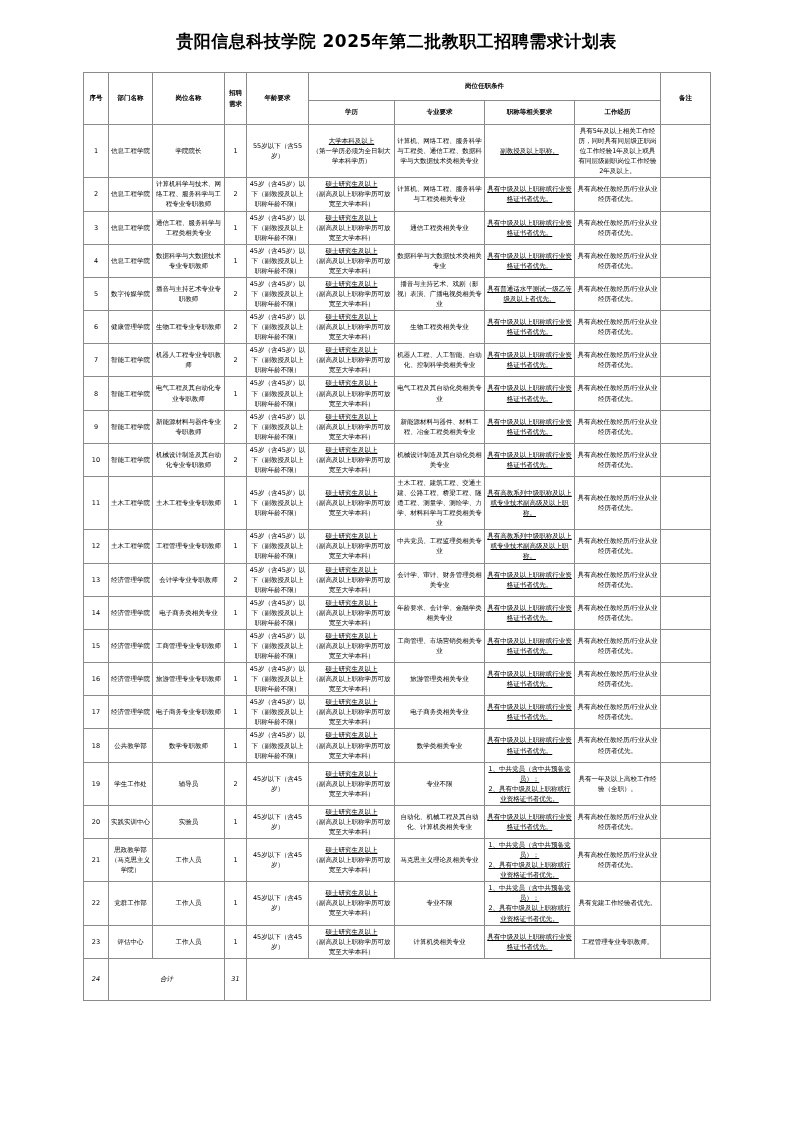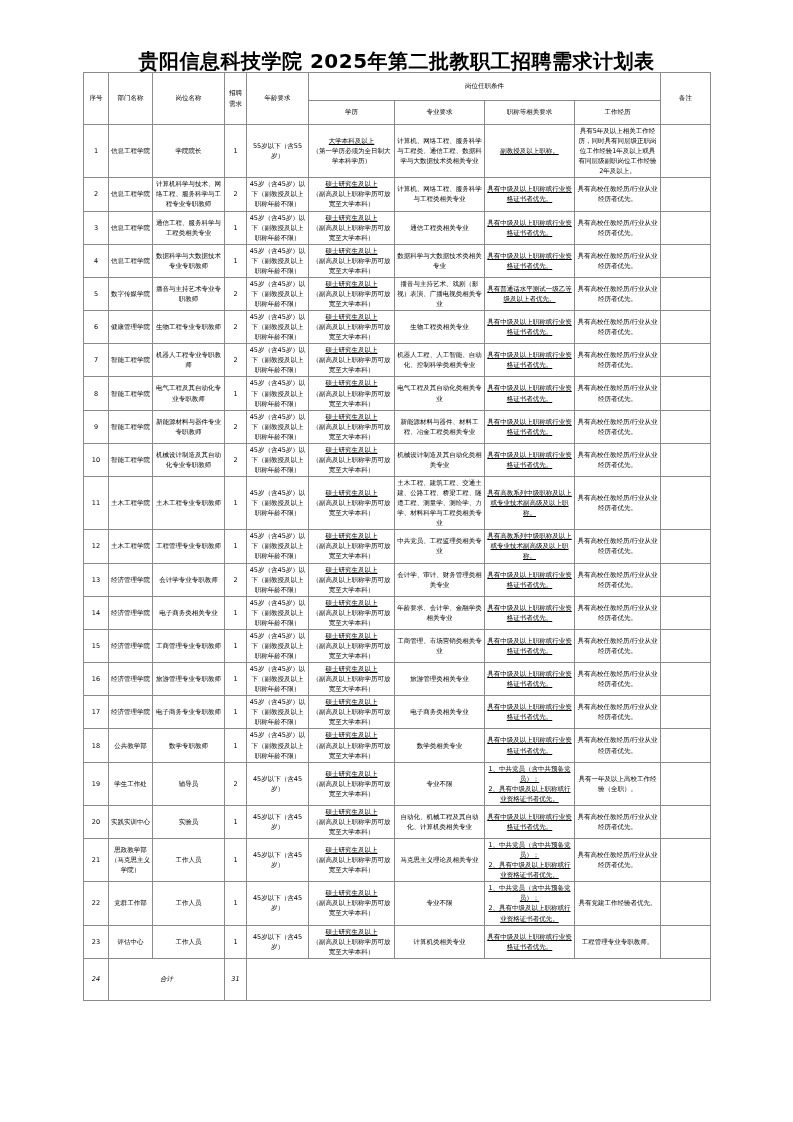--- a/index.html
+++ b/index.html
@@ -5,38 +5,38 @@
   html,body { margin:0; padding:0; background:#ffffff; }
   body {
     width:793px; height:1122px;
     font-family:"DejaVu Sans","Liberation Sans",sans-serif;
     color:#000;
     position:relative;
     overflow:hidden;
   }
   .page { position:absolute; inset:0; background:#fff; }
   .doc-title {
-    position:absolute; top:48px; left:0; width:100%;
-    text-align:center; font-size:20px; font-weight:bold;
+    position:absolute; top:30px; left:0; width:100%;
+    text-align:center; font-size:17px; font-weight:bold;
     letter-spacing:0.5px; margin:0;
   }
   table.recruit {
     position:absolute; top:72px; left:83px;
     width:627px; border-collapse:collapse; table-layout:fixed;
     border:1.5px solid #6e6e6e;
   }
   .recruit th, .recruit td {
     border:1px solid #8a8a8a;
     font-size:6.5px; line-height:1.55;
     text-align:center; vertical-align:middle;
     padding:1px 2px;
     word-break:break-all;
     font-weight:normal;
   }
-  .recruit thead th { font-weight:normal; }
+  .recruit thead th { font-weight:bold; }
   .recruit thead tr.h-top { height:28px; }
   .recruit thead tr.h-sub { height:24px; }
   .recruit tbody tr { height:33px; }
   .recruit tbody tr.total-row { height:42px;font-style:italic; }
   .edu-main { text-decoration:underline; }
   .cell-pre { white-space:pre-line;text-decoration:underline; }
 </style>
 </head>
 <body>
 

